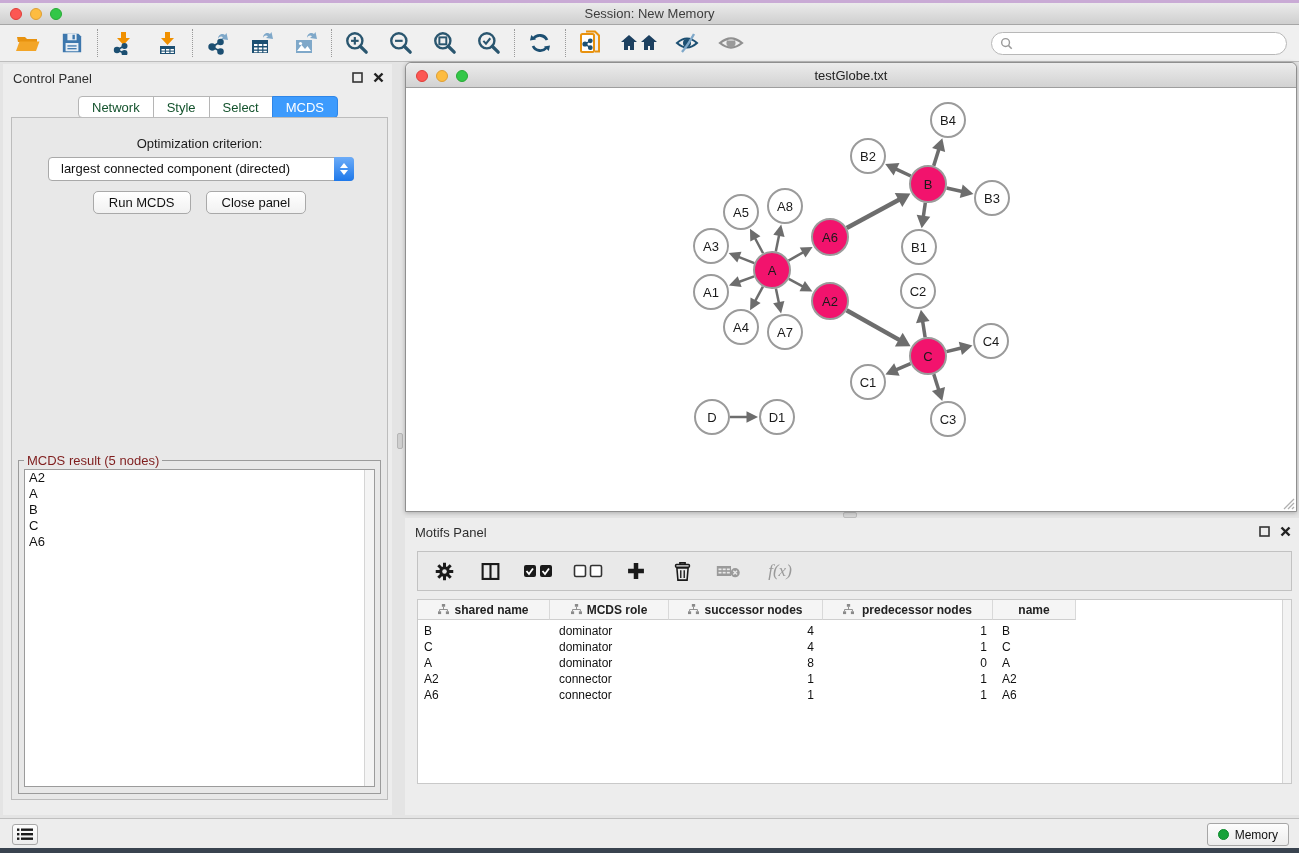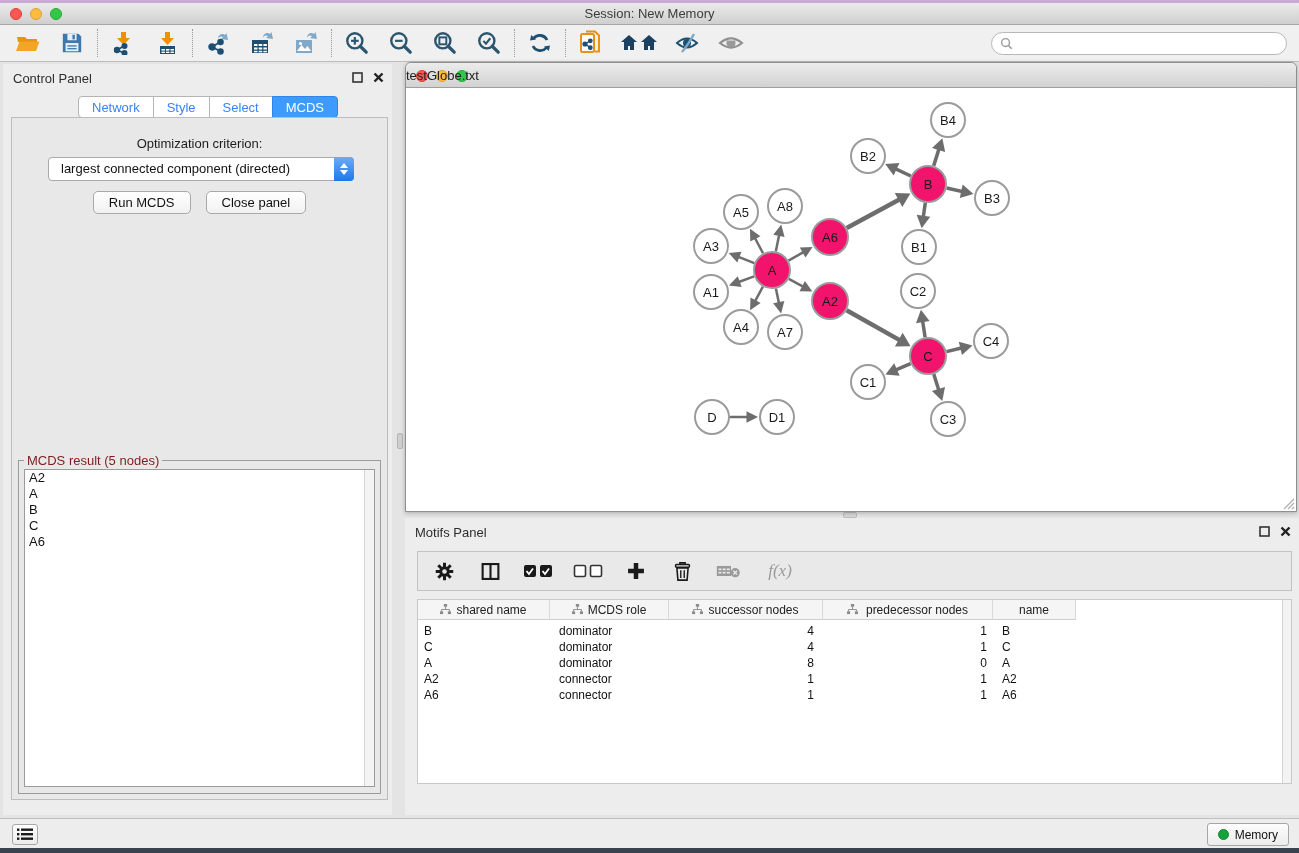--- a/index.html
+++ b/index.html
@@ -27,21 +27,21 @@
   .search-wrap { margin-left:auto; width:296px; height:23px; background:#fff; border:1px solid #b8b8b8;
     border-radius:12px; display:flex; align-items:center; padding:0 8px; }
   .search-wrap input { border:none; outline:none; flex:1; font-size:12px; background:transparent; margin-left:5px; }
 
   
   .control-panel { position:absolute; left:3px; top:64px; width:389px; height:751px; background:#ededed; }
   .panel-title { position:absolute; left:10px; top:7px; font-size:13px; color:#2e2e2e; }
   .panel-btns { position:absolute; right:8px; top:8px; display:flex; gap:10px; align-items:center; }
   .cp-tabs { position:absolute; left:75px; top:32px; display:flex; }
   .cp-tab { height:22px; padding:0 13px; background:#fff; border:1px solid #b5b5b5; font-size:13px;
-    display:flex; align-items:center; margin-left:-1px; color:#3b82f6; }
+    display:flex; align-items:center; margin-left:-1px; color:#14532d; }
   .cp-tab.first { border-radius:4px 0 0 4px; margin-left:0; }
   .cp-tab.last  { border-radius:0 4px 4px 0; }
   .cp-tab.active { background:#3d9bfd; color:#fff; border-color:#2f86e8; }
   .cp-content { position:absolute; left:8px; top:53px; width:377px; height:683px;
     background:#e8e8e8; border:1px solid #bcbcbc; }
   .opt-label { position:absolute; left:0; right:0; top:18px; text-align:center; font-size:13px; color:#1c1c1c; }
   .mac-select { position:absolute; left:36px; top:39px; width:306px; height:24px; background:#fff;
     border:1px solid #a9a9a9; border-radius:4px; font-size:13px; line-height:22px; padding-left:12px; color:#111; }
   .spinner { position:absolute; right:-1px; top:-1px; width:20px; height:24px; border-radius:0 4px 4px 0;
     background:linear-gradient(#6cacf8,#1e78ea); display:flex; flex-direction:column; align-items:center; justify-content:center; gap:2px; }
@@ -54,32 +54,32 @@
   .mcds-list { position:absolute; left:5px; top:1px; right:5px; bottom:6px; background:#fff;
     border:1px solid #9b9b9b; overflow:hidden; }
   .mcds-scroll { position:absolute; right:0; top:0; bottom:0; width:10px; background:#f4f4f4; border-left:1px solid #d5d5d5; }
   .mcds-item { font-size:13px; line-height:16px; padding-left:4px; color:#111; }
 
   
   .net-window { position:absolute; left:405px; top:62px; width:892px; height:450px;
     border:1px solid #8f8f8f; border-radius:6px 6px 0 0; background:#fff; box-shadow:0 1px 4px rgba(0,0,0,.25); }
   .net-titlebar { position:absolute; left:0; top:0; right:0; height:25px;
     background:linear-gradient(#ececec,#d2d2d2); border-bottom:1px solid #9e9e9e; border-radius:6px 6px 0 0; }
-  .net-titlebar .title { position:absolute; left:0; right:0; top:5px; font-size:13px; color:#222; }
+  .net-titlebar .title { position:absolute; left:0; right:0; top:5px; text-align:center; font-size:13px; color:#222; }
   .net-canvas { position:absolute; left:0; top:25px; right:0; bottom:0; background:#fff; }
   .resize-corner { position:absolute; right:1px; bottom:1px; }
   .grip-v { position:absolute; left:397px; top:433px; width:6px; height:16px; background:#cfcfcf; border:1px solid #b5b5b5; border-radius:2px; }
   .grip-h { position:absolute; left:843px; top:512px; width:14px; height:6px; background:#d6d6d6; border:1px solid #bdbdbd; border-radius:2px; }
 
   
   .table-panel { position:absolute; left:405px; top:518px; width:894px; height:297px; background:#ededed; }
   .tp-toolbar { position:absolute; left:12px; top:33px; width:875px; height:40px; background:#e9e9e9;
     border:1px solid #c2c2c2; display:flex; align-items:center; padding:0 10px; gap:14px; }
   .tp-table { position:absolute; left:12px; top:81px; width:875px; height:185px; background:#fff; border:1px solid #c9c9c9; }
-  .thead { display:flex; height:20px; }
+  .thead { display:flex; height:20px;font-weight:bold; }
   .th { background:#f5f5f5; border-right:1px solid #d9d9d9; border-bottom:1px solid #cfcfcf;
     display:flex; align-items:center; justify-content:center; gap:5px; font-size:12px; color:#222; }
   .trow { display:flex; height:16px; align-items:center; }
   .tcell { font-size:12px; color:#111; overflow:hidden; white-space:nowrap; }
   .c0 { width:132px; } .c1 { width:119px; } .c2 { width:154px; } .c3 { width:170px;gap:8px; } .c4 { width:83px; }
   .tcell.l { text-align:left; } .tcell.r { text-align:right; }
   .tcell.c0 { padding-left:6px; } .tcell.c1 { padding-left:9px; }
   .tcell.c2 { padding-right:9px; } .tcell.c3 { padding-right:6px; } .tcell.c4 { padding-left:9px; }
   .tp-scroll { position:absolute; right:0; top:0; bottom:0; width:9px; background:#f3f3f3; border-left:1px solid #d5d5d5; }
   .bt-tabs { position:absolute; left:0; right:0; top:271px; display:flex; justify-content:center; }

